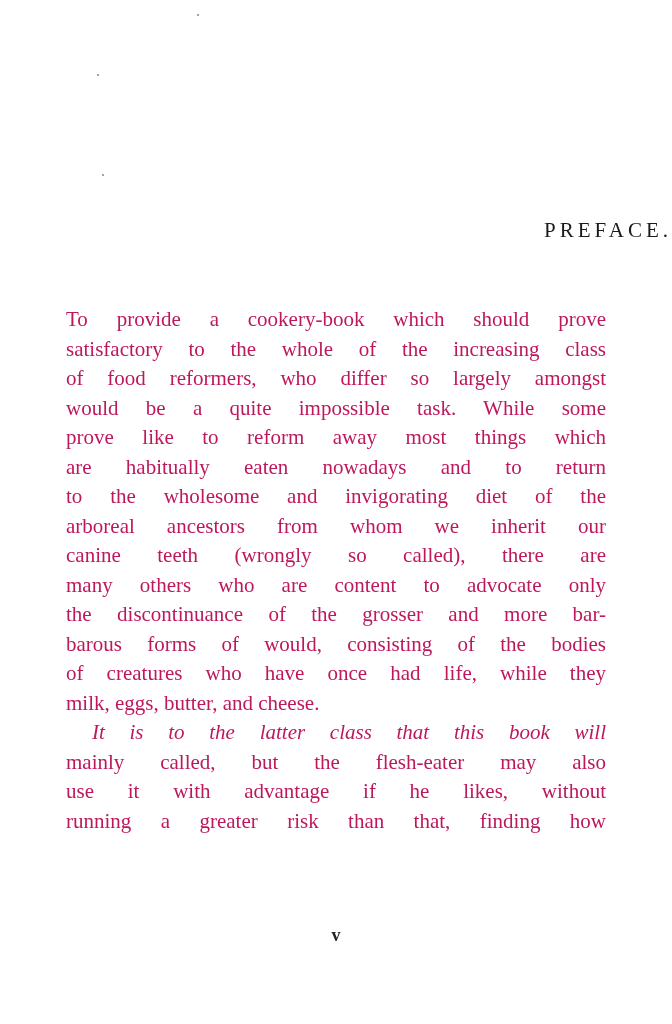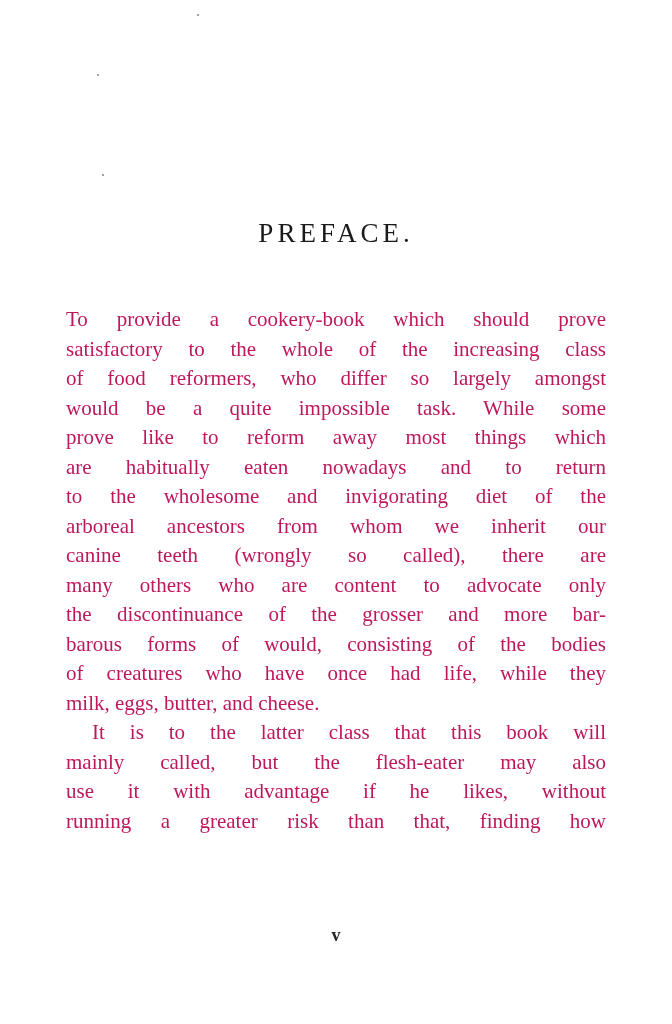--- a/index.html
+++ b/index.html
@@ -19,23 +19,23 @@
       position: absolute;
       left: 0; top: 0;
       width: 672px; height: 1024px;
       background: #ffffff;
     }
     .title {
       position: absolute;
       top: 218px;
       left: 0;
       width: 672px;
-      text-align: center;
+      text-align: right;
       font-family: "Liberation Serif", serif;
-      font-size: 27px;
+      font-size: 21px;
       letter-spacing: 4px;
       color: #1a1a1a;
     }
     .body-text {
       position: absolute;
       left: 66px;
       top: 305px;
       width: 540px;
     }
     .line {
@@ -47,20 +47,21 @@
       text-align: justify;
       text-align-last: justify;
       color: #be185d;
     }
     .line.last {
       text-align-last: left;
     }
     .line.indent {
       padding-left: 26px;
       box-sizing: border-box;
+      font-style: italic;
     }
     .folio {
       position: absolute;
       top: 925px;
       left: 0;
       width: 672px;
       text-align: center;
       font-family: "Liberation Serif", serif;
       font-size: 18px;
       font-weight: bold;

